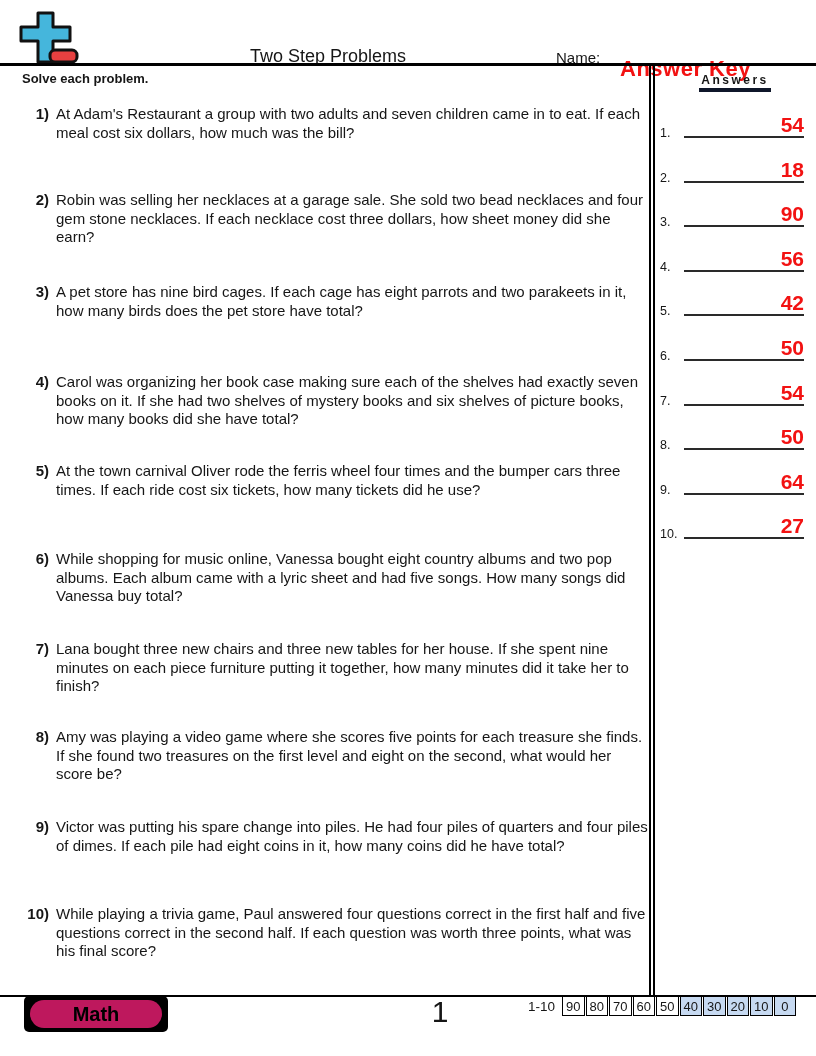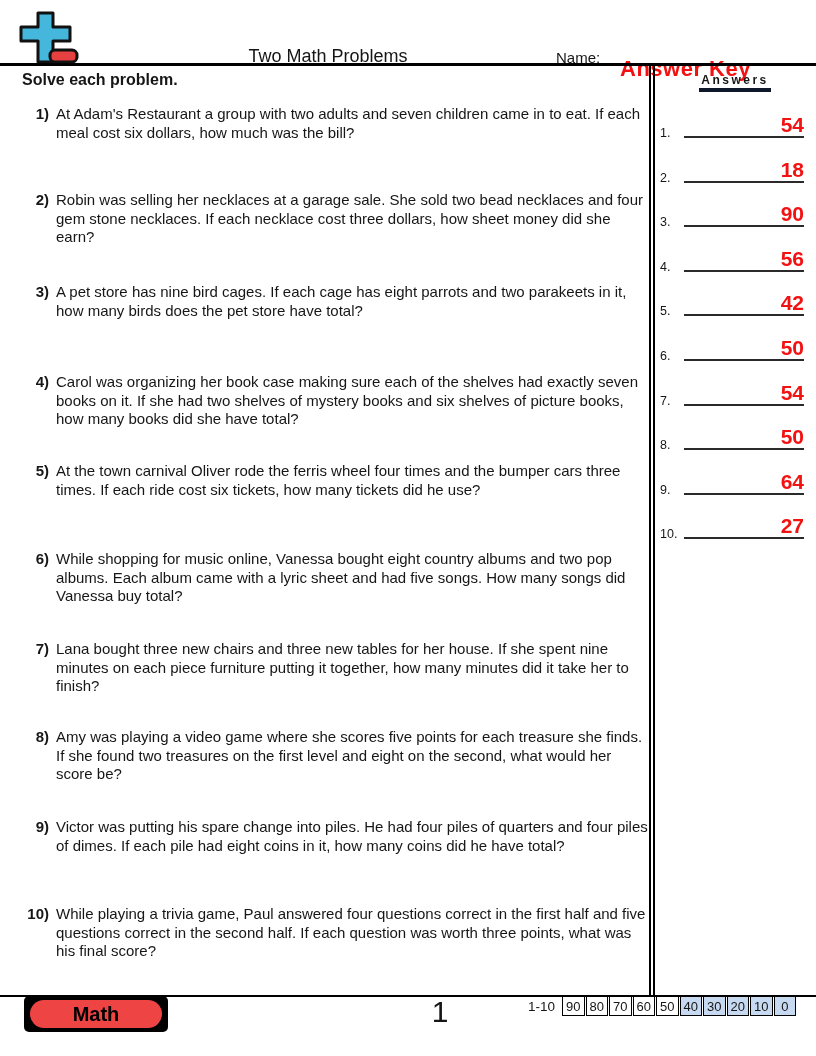--- a/index.html
+++ b/index.html
@@ -6,21 +6,21 @@
   #page{position:relative;width:816px;height:1056px;background:#fff;overflow:hidden;
         font-family:"Liberation Sans", sans-serif;color:#161616;}
 
   
   .logo{position:absolute;left:16px;top:10px;}
   .title{position:absolute;left:0;top:46px;width:656px;text-align:center;font-size:18px;}
   .name-label{position:absolute;left:556px;top:49px;font-size:15px;}
   .name-value{position:absolute;left:620px;top:56px;font-size:22px;font-weight:bold;
               color:var(--red);letter-spacing:.5px;}
   .header-line{position:absolute;left:0;top:63px;width:816px;height:3px;background:#000;}
-  .instructions{position:absolute;left:22px;top:71px;font-size:16px;font-weight:bold;}
+  .instructions{position:absolute;left:22px;top:71px;font-size:13px;font-weight:bold;}
 
   
   .divider{position:absolute;left:649px;top:66px;height:929px;width:2px;
            border-left:2px solid #000;border-right:2px solid #000;}
   .answers-title{position:absolute;left:656px;top:70px;width:158px;text-align:center;}
   .answers-title span{font-size:12px;font-weight:bold;letter-spacing:2.5px;
                       border-bottom:4px solid #0f172a;padding:0 2px 1px 2px;}
 
   
   .problem{position:absolute;left:22px;width:628px;display:flex;gap:7px;
@@ -33,21 +33,21 @@
   .ans-row .num{position:absolute;left:5px;bottom:-2px;font-size:12.5px;}
   .ans-row .line{position:absolute;left:29px;right:9px;bottom:0;
                  border-bottom:2px solid #2a2a2a;}
   .ans-row .val{position:absolute;left:29px;right:9px;bottom:3px;text-align:right;
                 font-weight:bold;font-size:21px;line-height:1;color:var(--red);}
 
   
   .footer-line{position:absolute;left:0;top:995px;width:816px;height:2px;background:#000;}
   .math-badge{position:absolute;left:24px;top:996px;width:144px;height:36px;background:#000;
               border-radius:5px;}
-  .math-badge .pill{position:absolute;left:6px;right:6px;top:4px;bottom:4px;background:#ef4444;
+  .math-badge .pill{position:absolute;left:6px;right:6px;top:4px;bottom:4px;background:#be185d;
               border-radius:15px;display:flex;align-items:center;justify-content:center;
               font-size:20px;font-weight:bold;color:#000;}
   .website{position:absolute;left:177px;top:1009px;font-size:15px;color:#111;}
   .page-num{position:absolute;left:400px;top:995px;width:80px;text-align:center;
             font-size:30px;font-weight:400;}
   .score-label{position:absolute;left:528px;top:999px;font-size:13.5px;}
   .score-table{position:absolute;left:562px;top:996px;display:flex;gap:1px;}
   .score-cell{width:20.5px;height:18px;border:1.5px solid #000;background:#fff;
               display:flex;align-items:center;justify-content:center;font-size:13px;}
   .score-cell.hl{background:var(--hl);}
@@ -56,21 +56,21 @@
 </style>
 </head>
 <body>
 
 <div id="page">
 
   <svg class="logo" width="64" height="56" viewBox="0 0 64 56">
     <path d="M22 3 H37 V17 H54 V31 H37 V52 H22 V31 H5 V17 H22 Z" fill="#45b6dc" stroke="#111" stroke-width="3" stroke-linejoin="round"></path>
     <rect x="34" y="40" width="27" height="12" rx="5" fill="#e64040" stroke="#111" stroke-width="3"></rect>
   </svg>
-  <div class="title">Two Math Problems</div>
+  <div class="title">Two Step Problems</div>
   <div class="name-label">Name:</div>
   <div class="name-value">Answer Key</div>
   <div class="header-line"></div>
   <div class="instructions">Solve each problem.</div>
 
   <div class="divider"></div>
   <div class="answers-title">
     <span>Answers</span>
   </div>
 

